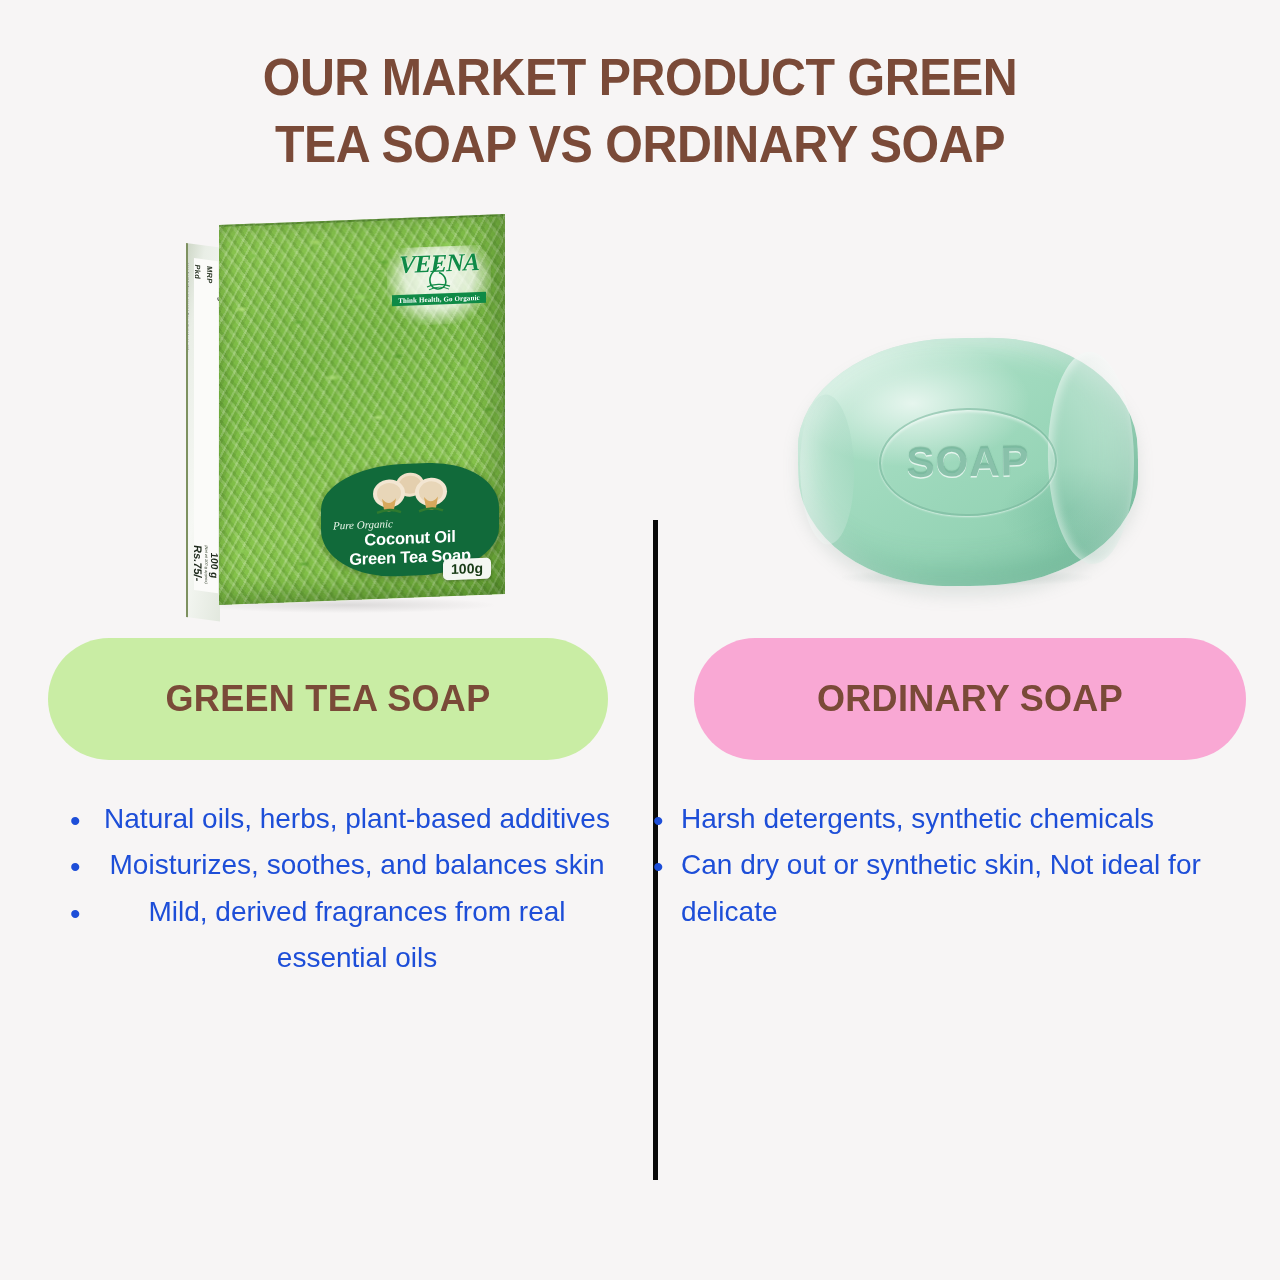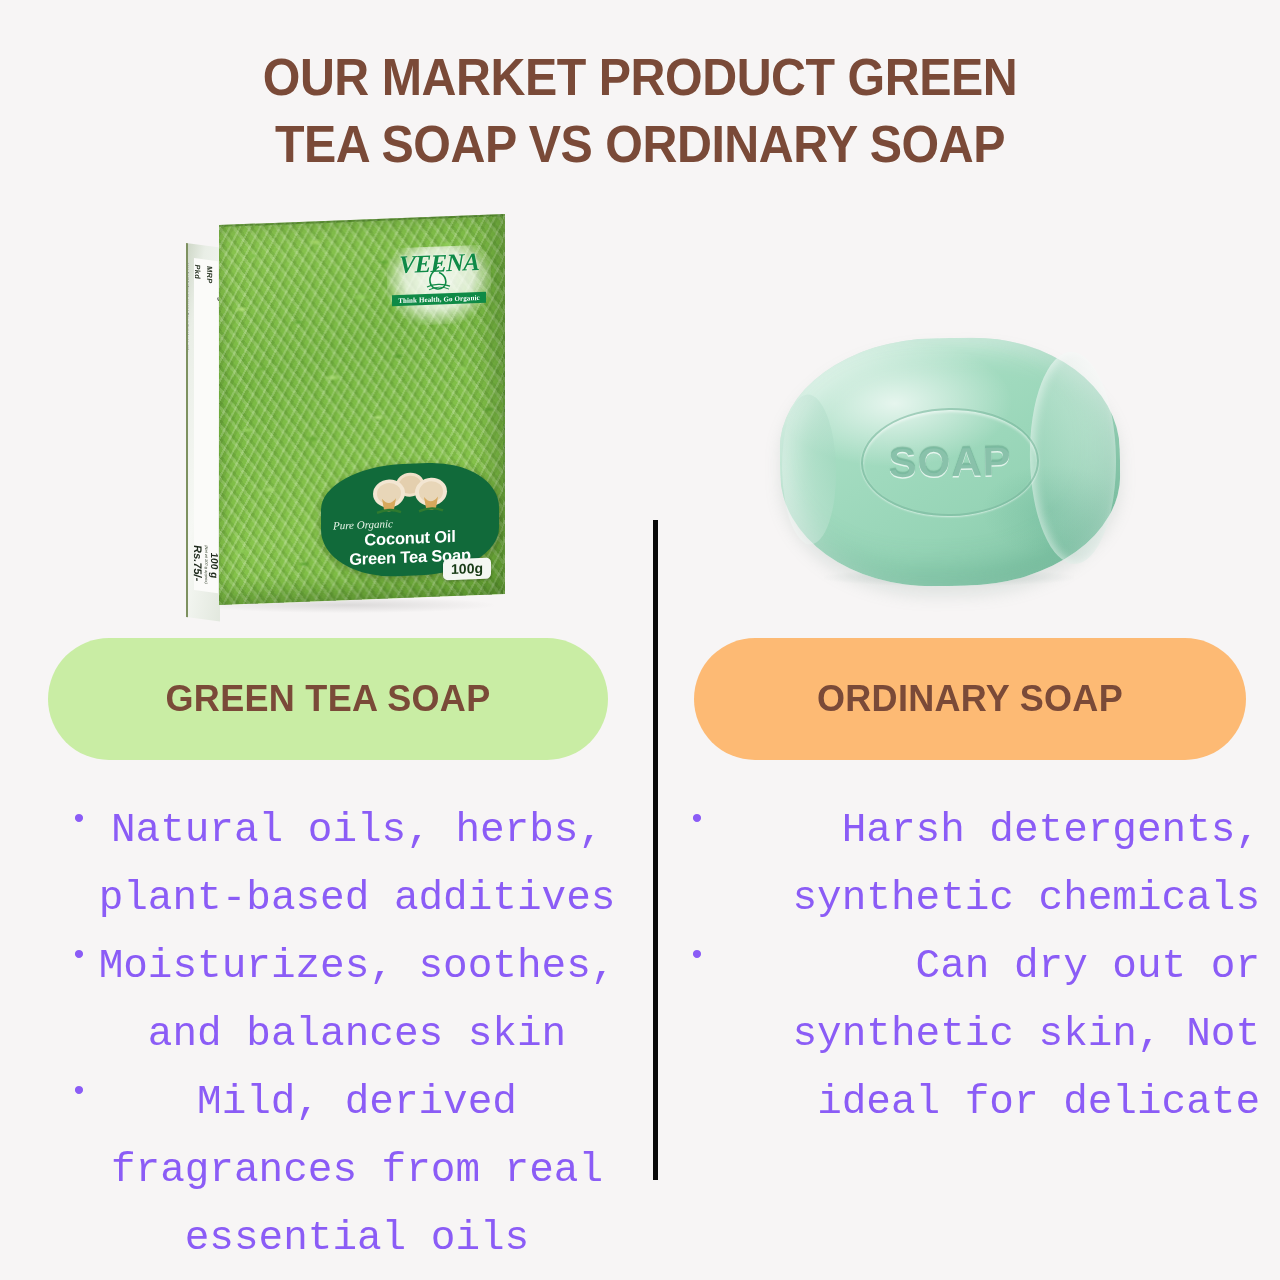--- a/index.html
+++ b/index.html
@@ -256,21 +256,21 @@
     font-weight: bold;
     font-size: 14px;
     padding: 2px 8px 3px;
     border-radius: 5px;
     box-shadow: 0 1px 3px rgba(0,0,0,.3);
   }
 
   
   #soap-stage {
     position: absolute;
-    left: 780px;
+    left: 798px;
     top: 338px;
     width: 348px;
     height: 262px;
   }
   .soap-bar {
     position: absolute;
     left: 0; top: 0;
     width: 340px;
     height: 248px;
     border-radius: 46% 44% 46% 45% / 44% 46% 44% 46%;
@@ -338,43 +338,43 @@
   #pill-green {
     left: 48px;
     top: 638px;
     width: 560px;
     background: #c9eda4;
   }
   #pill-ordinary {
     left: 694px;
     top: 638px;
     width: 552px;
-    background: #fdba74;
+    background: #f9a8d4;
   }
   .pill-label {
     font-family: "Liberation Sans", sans-serif;
     font-weight: bold;
     font-size: 36px;
     color: #7a4a38;
     letter-spacing: .3px;
     white-space: nowrap;
   }
 
   
   .bullets {
     position: absolute;
     top: 796px;
-    font-family: Liberation Mono, monospace;
-    font-size: 41px;
+    font-family: Liberation Sans, sans-serif;
+    font-size: 28px;
     line-height: 1.66;
-    color: #8b5cf6;
+    color: #1d4ed8;
     list-style: none;
   }
   #bullets-left  { left: 62px;  width: 560px; text-align: center; }
-  #bullets-right { left: 680px; width: 580px; text-align: right; }
+  #bullets-right { left: 645px; width: 580px; text-align: left; }
 
   .bullets li {
     position: relative;
     padding-left: 36px;
     margin-bottom: 0;
   }
   .bullets li::before {
     content: "\2022";
     position: absolute;
     left: 8px;

